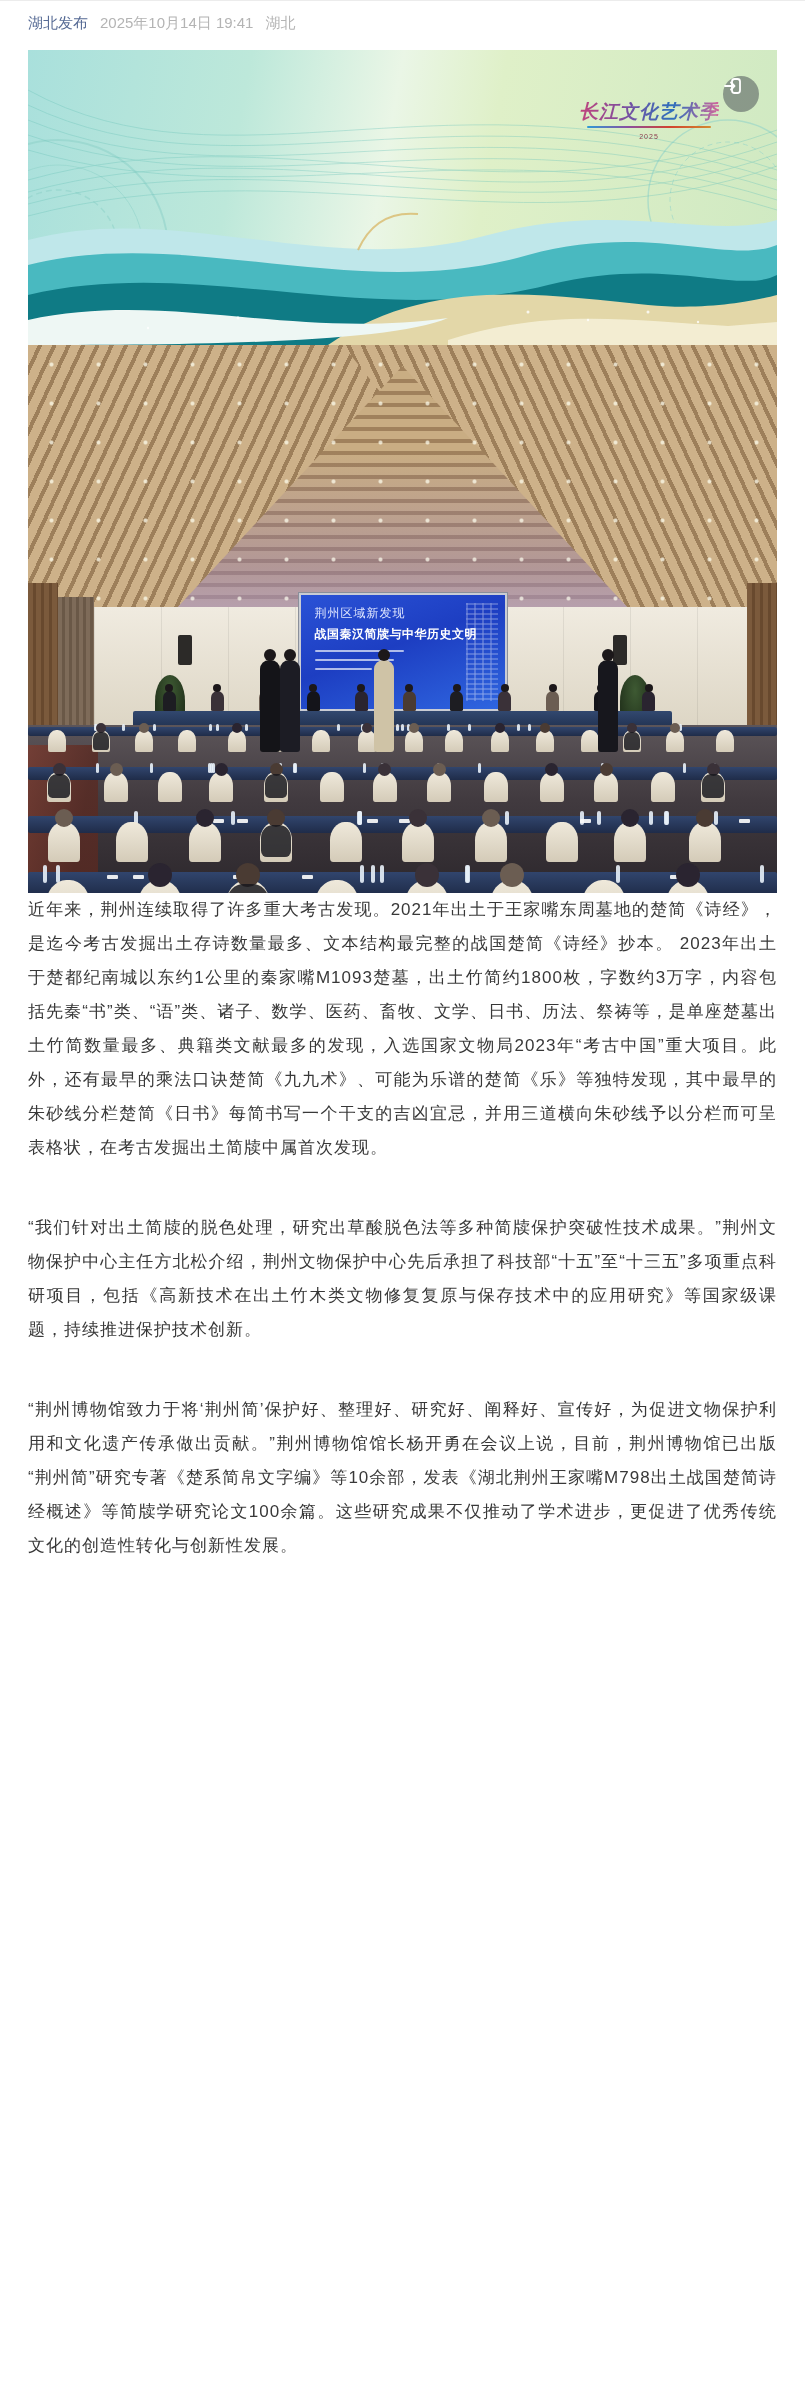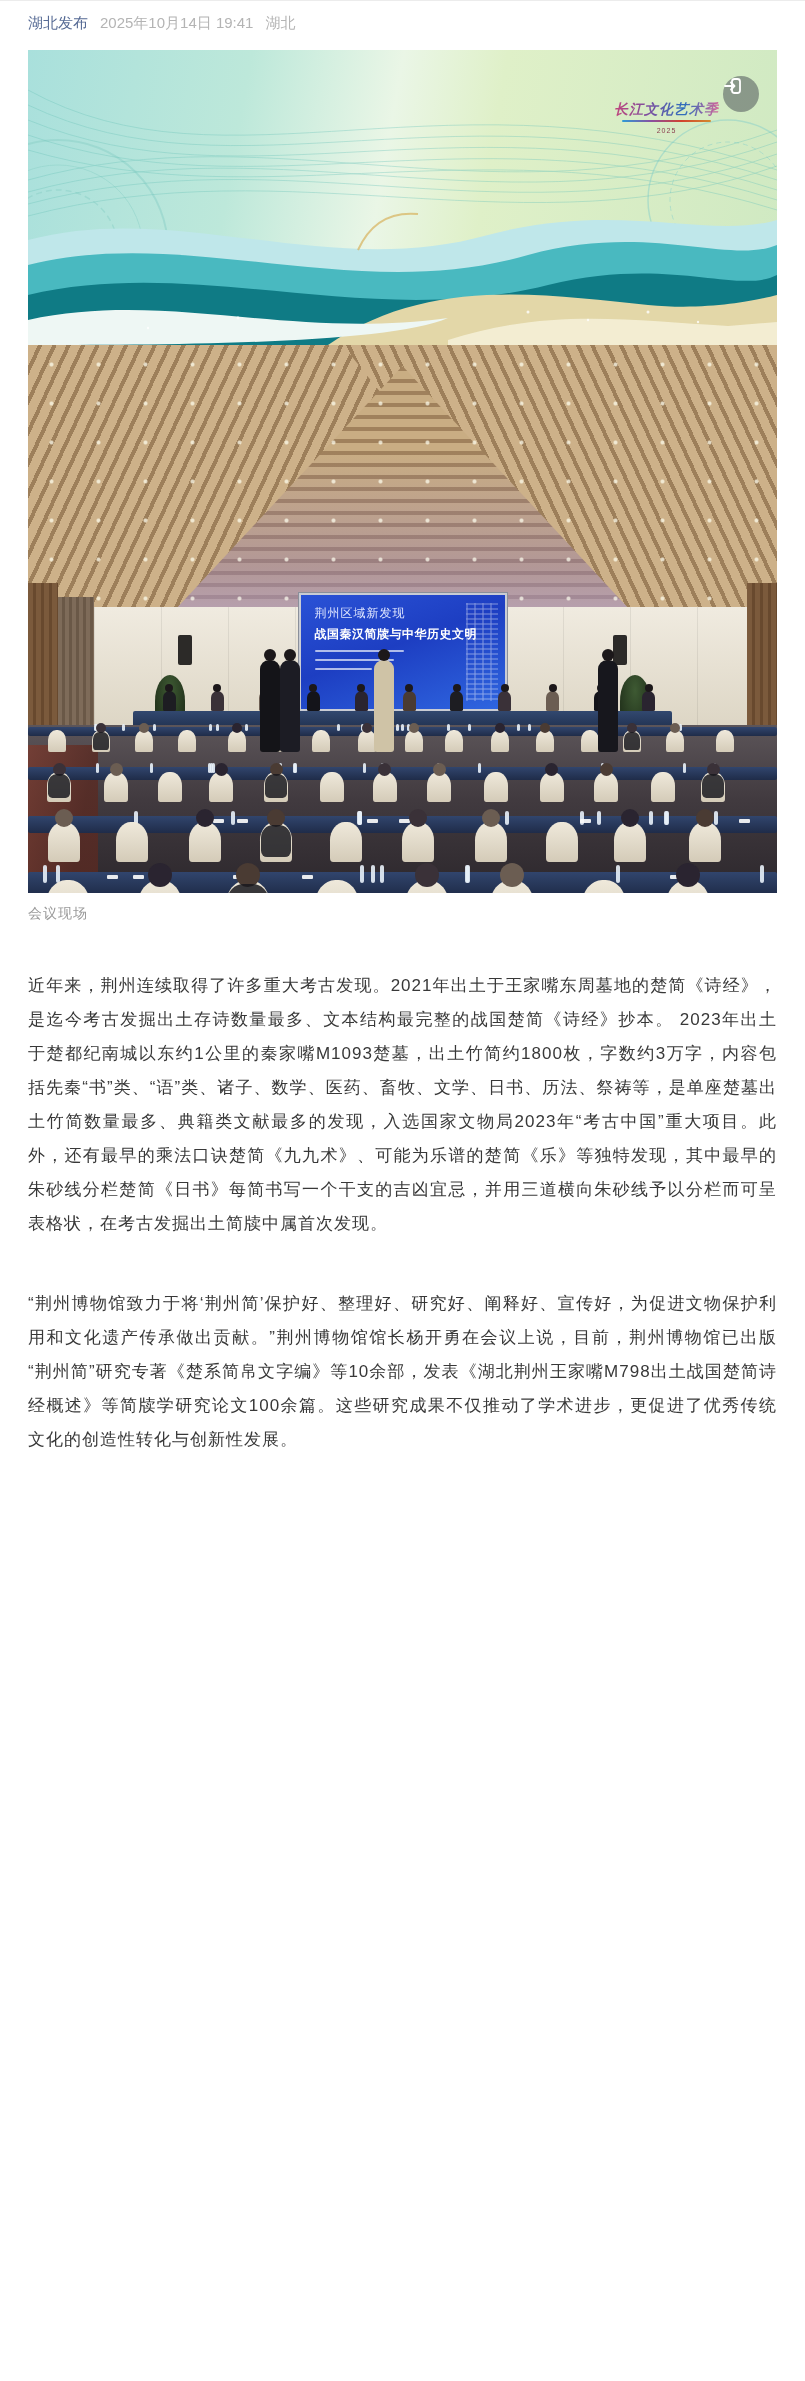--- a/index.html
+++ b/index.html
@@ -21,21 +21,21 @@
   
   .banner{
     margin-top:17px;position:relative;width:749px;height:295px;overflow:hidden;
     background:linear-gradient(100deg,#a9e0dc 0%,#bde8da 28%,#eaf6e6 47%,#dff0c8 60%,#cfe9c2 100%);
   }
   .banner svg{position:absolute;left:0;top:0;}
   .banner .logo{
     position:absolute;top:52px;right:58px;text-align:center;line-height:1.1;
   }
   .banner .logo .logo-title{
-    font-size:14px;font-weight:700;letter-spacing:1px;
+    font-size:19px;font-weight:700;letter-spacing:1px;
     background:linear-gradient(90deg,#c2457c,#7a4fa0,#2e6fbc,#d2649a);
     -webkit-background-clip:text;background-clip:text;color:transparent;
     font-style:italic;
   }
   .banner .logo .logo-underline{
     height:2px;margin:3px 8px 0 8px;border-radius:2px;
     background:linear-gradient(90deg,#2e9bd6,#8a4fa0,#d2432f,#d28a2f);
   }
   .banner .logo .logo-year{
     margin-top:5px;font-size:7px;color:#8a3c4e;letter-spacing:1px;
@@ -420,18 +420,18 @@
         <div class="fhead" style="top: -11px; width: 12px; height: 12px;"></div>
       </div>
       <div class="figure" style="left: 346px; top: 315px; width: 20px; height: 92px; background: rgb(207, 195, 166); border-radius: 9px 9px 3px 3px;">
         <div class="fhead" style="top: -11px; width: 12px; height: 12px;"></div>
       </div>
       <div class="figure" style="left: 570px; top: 315px; width: 20px; height: 92px; background: rgb(23, 23, 29); border-radius: 9px 9px 3px 3px;">
         <div class="fhead" style="top: -11px; width: 12px; height: 12px;"></div>
       </div>
     </div>
 
-  <div class="caption">会议现场</div>
 
   <p class="para">近年来，荆州连续取得了许多重大考古发现。2021年出土于王家嘴东周墓地的楚简《诗经》，是迄今考古发掘出土存诗数量最多、文本结构最完整的战国楚简《诗经》抄本。 2023年出土于楚都纪南城以东约1公里的秦家嘴M1093楚墓，出土竹简约1800枚，字数约3万字，内容包括先秦“书”类、“语”类、诸子、数学、医药、畜牧、文学、日书、历法、祭祷等，是单座楚墓出土竹简数量最多、典籍类文献最多的发现，入选国家文物局2023年“考古中国”重大项目。此外，还有最早的乘法口诀楚简《九九术》、可能为乐谱的楚简《乐》等独特发现，其中最早的朱砂线分栏楚简《日书》每简书写一个干支的吉凶宜忌，并用三道横向朱砂线予以分栏而可呈表格状，在考古发掘出土简牍中属首次发现。</p>
+  <p class="para">“我们针对出土简牍的脱色处理，研究出草酸脱色法等多种简牍保护突破性技术成果。”荆州文物保护中心主任方北松介绍，荆州文物保护中心先后承担了科技部“十五”至“十三五”多项重点科研项目，包括《高新技术在出土竹木类文物修复复原与保存技术中的应用研究》等国家级课题，持续推进保护技术创新。</p>
   <p class="para">“荆州博物馆致力于将‘荆州简’保护好、整理好、研究好、阐释好、宣传好，为促进文物保护利用和文化遗产传承做出贡献。”荆州博物馆馆长杨开勇在会议上说，目前，荆州博物馆已出版“荆州简”研究专著《楚系简帛文字编》等10余部，发表《湖北荆州王家嘴M798出土战国楚简诗经概述》等简牍学研究论文100余篇。这些研究成果不仅推动了学术进步，更促进了优秀传统文化的创造性转化与创新性发展。</p>
 
 </div>
 
 </body></html>

